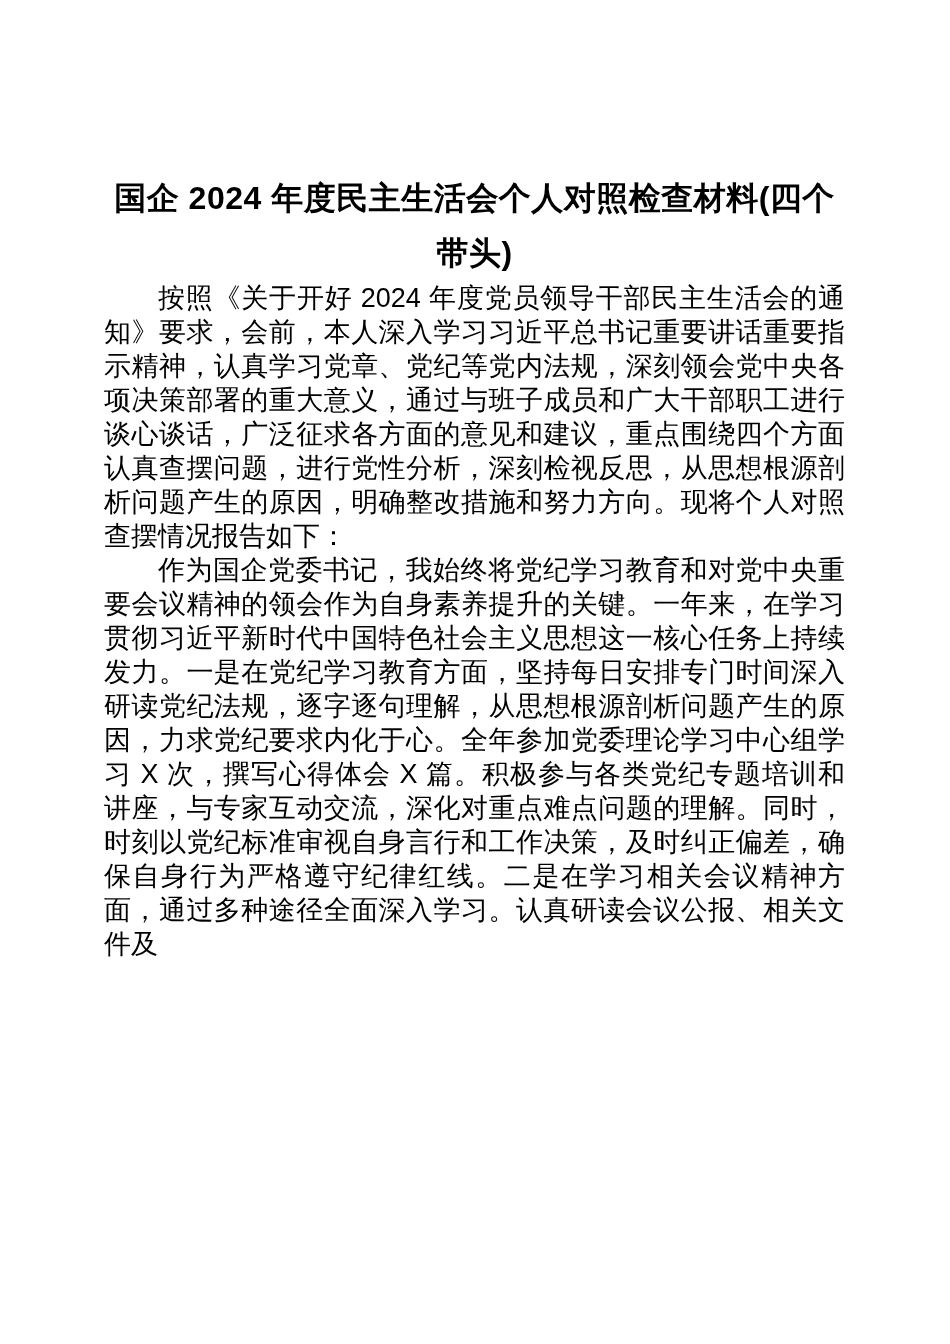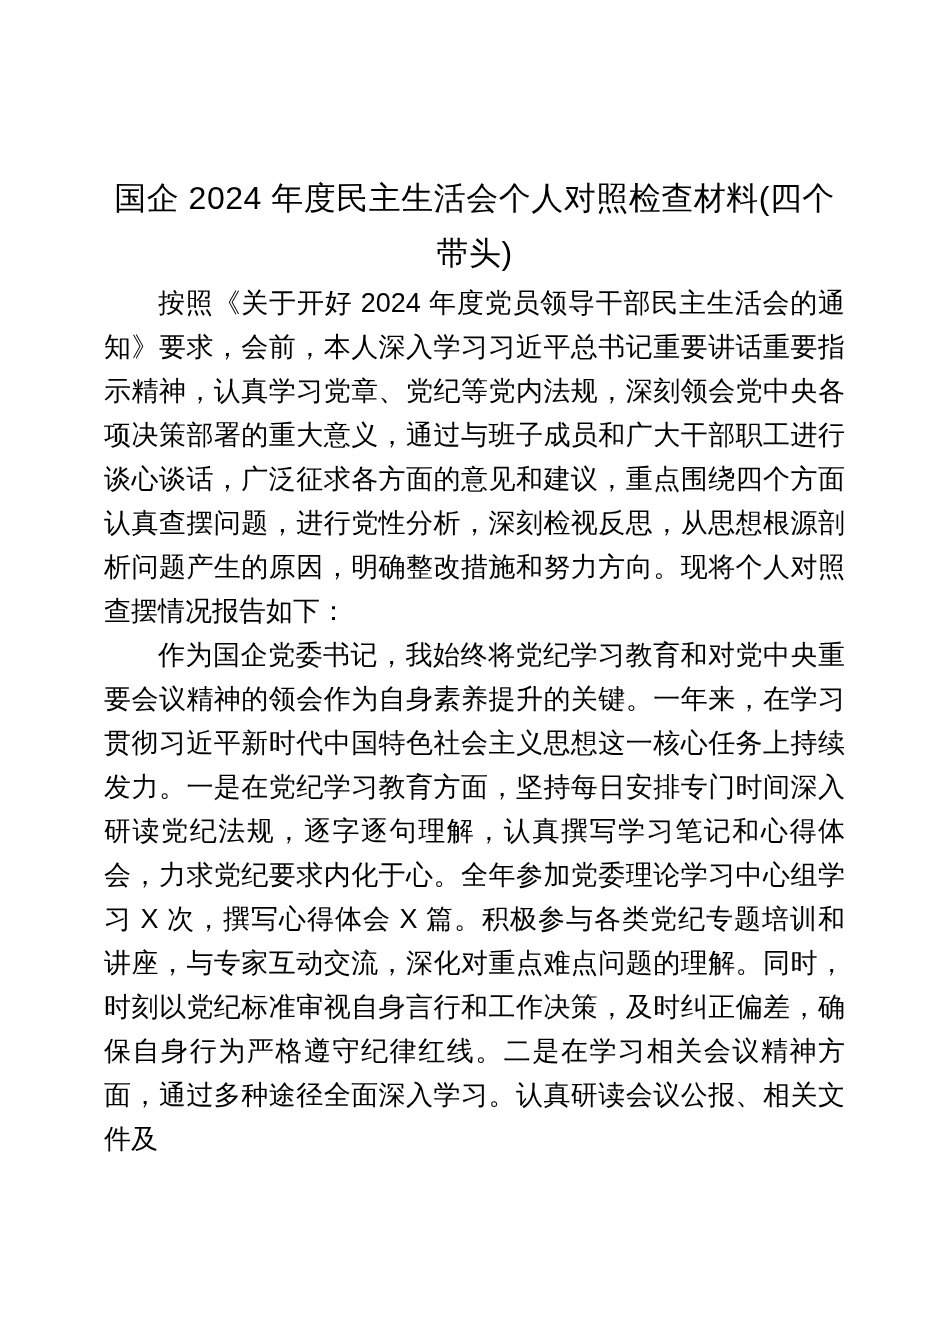--- a/index.html
+++ b/index.html
@@ -16,35 +16,35 @@
     color: #000000;
     padding: 171px 105px 0 104px;
     overflow: hidden;
     font-family: "Liberation Sans", sans-serif;
   }
   .doc-title {
     margin: 0;
     padding: 0;
     font-size: 32px;
     line-height: 55px;
-    font-weight: 400;
+    font-weight: 700;
     text-align: center;
     letter-spacing: 0.5px;
   }
   .para {
     margin: 0;
     padding: 0;
     font-size: 27px;
-    line-height: 44px;
+    line-height: 34px;
     text-align: justify;
     text-justify: inter-character;
     text-indent: 2em;
     word-break: break-all;
   }
 </style>
 </head>
 <body>
 
 <div class="page">
   <h1 class="doc-title">国企 2024 年度民主生活会个人对照检查材料(四个带头)</h1>
   <p class="para">按照《关于开好 2024 年度党员领导干部民主生活会的通知》要求，会前，本人深入学习习近平总书记重要讲话重要指示精神，认真学习党章、党纪等党内法规，深刻领会党中央各项决策部署的重大意义，通过与班子成员和广大干部职工进行谈心谈话，广泛征求各方面的意见和建议，重点围绕四个方面认真查摆问题，进行党性分析，深刻检视反思，从思想根源剖析问题产生的原因，明确整改措施和努力方向。现将个人对照查摆情况报告如下：</p>
-  <p class="para">作为国企党委书记，我始终将党纪学习教育和对党中央重要会议精神的领会作为自身素养提升的关键。一年来，在学习贯彻习近平新时代中国特色社会主义思想这一核心任务上持续发力。一是在党纪学习教育方面，坚持每日安排专门时间深入研读党纪法规，逐字逐句理解，认真撰写学习笔记和心得体会，力求党纪要求内化于心。全年参加党委理论学习中心组学习 X 次，撰写心得体会 X 篇。积极参与各类党纪专题培训和讲座，与专家互动交流，深化对重点难点问题的理解。同时，时刻以党纪标准审视自身言行和工作决策，及时纠正偏差，确保自身行为严格遵守纪律红线。二是在学习相关会议精神方面，通过多种途径全面深入学习。认真研读会议公报、相关文件及</p>
+  <p class="para">作为国企党委书记，我始终将党纪学习教育和对党中央重要会议精神的领会作为自身素养提升的关键。一年来，在学习贯彻习近平新时代中国特色社会主义思想这一核心任务上持续发力。一是在党纪学习教育方面，坚持每日安排专门时间深入研读党纪法规，逐字逐句理解，从思想根源剖析问题产生的原因，力求党纪要求内化于心。全年参加党委理论学习中心组学习 X 次，撰写心得体会 X 篇。积极参与各类党纪专题培训和讲座，与专家互动交流，深化对重点难点问题的理解。同时，时刻以党纪标准审视自身言行和工作决策，及时纠正偏差，确保自身行为严格遵守纪律红线。二是在学习相关会议精神方面，通过多种途径全面深入学习。认真研读会议公报、相关文件及</p>
 </div>
 
 </body></html>

